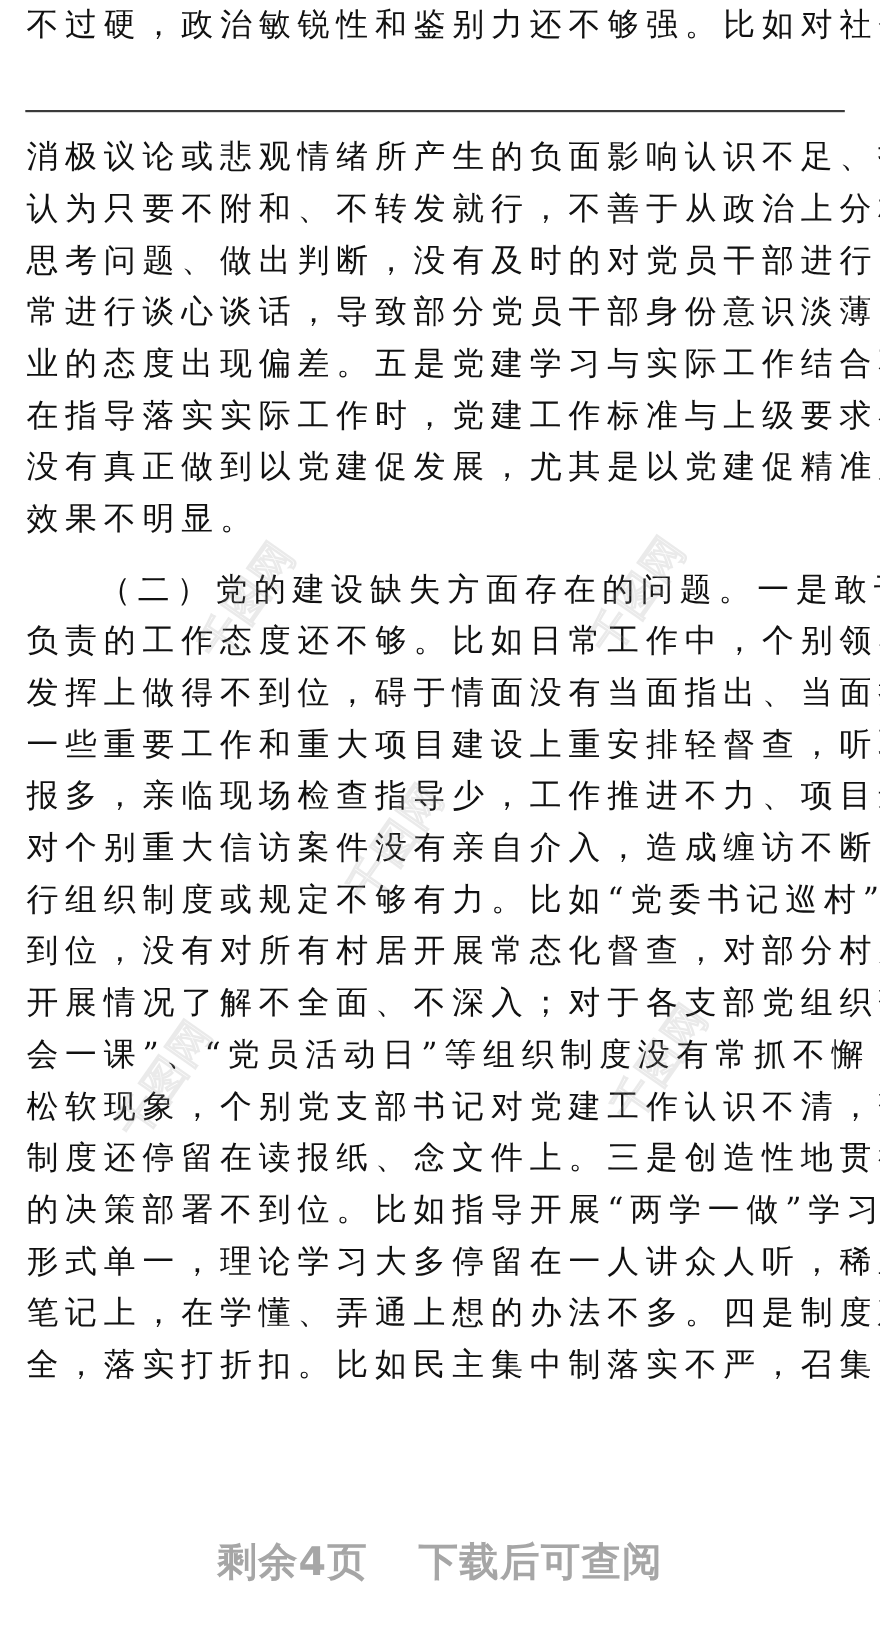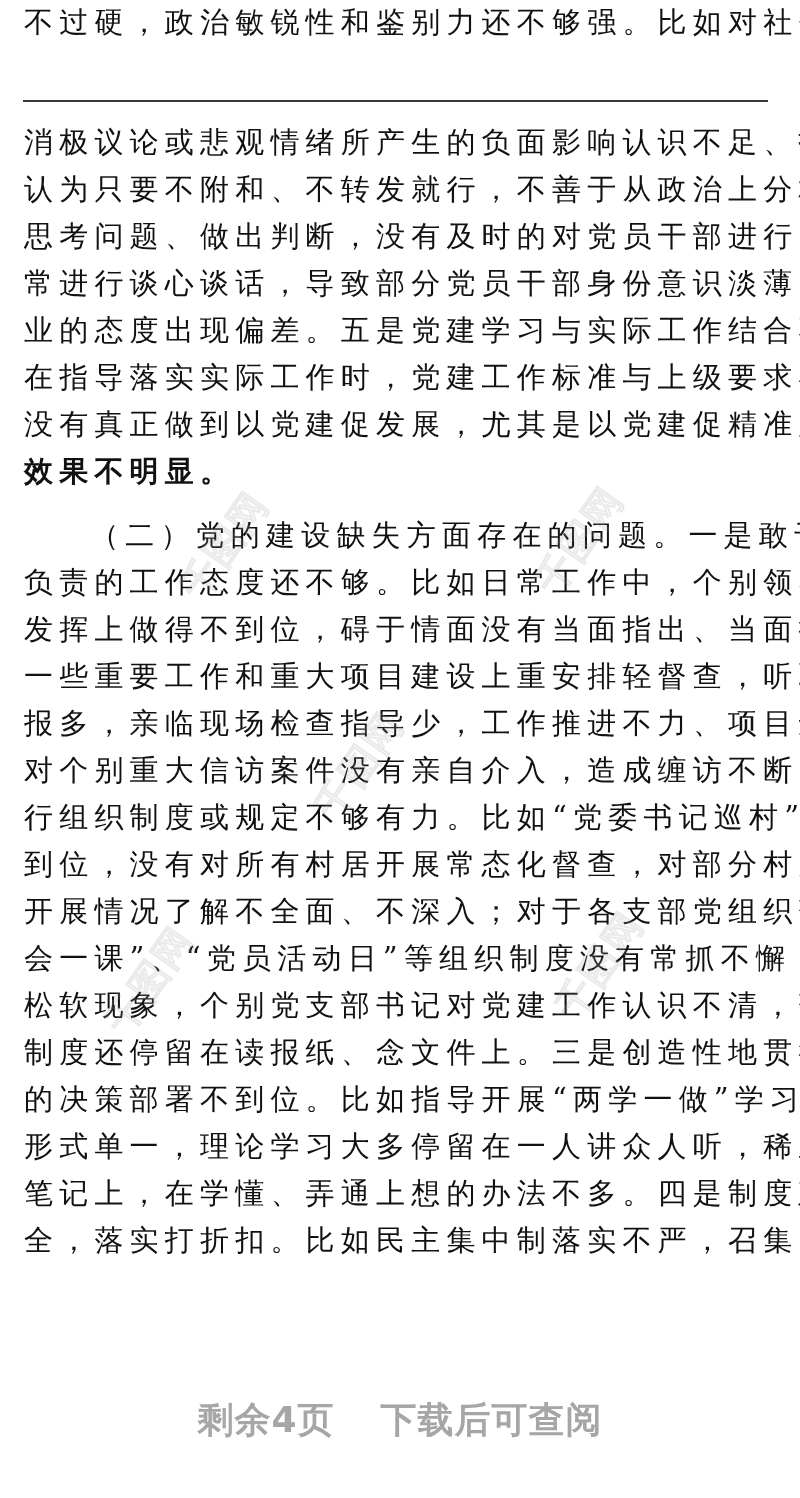--- a/index.html
+++ b/index.html
@@ -79,21 +79,21 @@
 
   <div class="divider"></div>
 
   <div class="line" style="top:122px;">消极议论或悲观情绪所产生的负面影响认识不足、抵制不力，</div>
   <div class="line" style="top:169px;">认为只要不附和、不转发就行，不善于从政治上分析情况、</div>
   <div class="line" style="top:216px;">思考问题、做出判断，没有及时的对党员干部进行引导，正</div>
   <div class="line" style="top:263px;">常进行谈心谈话，导致部分党员干部身份意识淡薄，干事创</div>
   <div class="line" style="top:310px;">业的态度出现偏差。五是党建学习与实际工作结合不紧密。</div>
   <div class="line" style="top:357px;">在指导落实实际工作时，党建工作标准与上级要求存在差距，</div>
   <div class="line" style="top:404px;">没有真正做到以党建促发展，尤其是以党建促精准脱贫工作</div>
-  <div class="line last" style="top:451px;font-weight:bold;">效果不明显。</div>
+  <div class="line last" style="top:451px;">效果不明显。</div>
 
   <div class="line indent" style="top:515px;">（二）党的建设缺失方面存在的问题。一是敢于碰硬、</div>
   <div class="line" style="top:562px;">负责的工作态度还不够。比如日常工作中，个别领导在作用</div>
   <div class="line" style="top:609px;">发挥上做得不到位，碍于情面没有当面指出、当面批评；在</div>
   <div class="line" style="top:656px;">一些重要工作和重大项目建设上重安排轻督查，听取工作汇</div>
   <div class="line" style="top:703px;">报多，亲临现场检查指导少，工作推进不力、项目进展缓慢；</div>
   <div class="line" style="top:750px;">对个别重大信访案件没有亲自介入，造成缠访不断。二是执</div>
   <div class="line" style="top:797px;">行组织制度或规定不够有力。比如“党委书记巡村”落实不</div>
   <div class="line" style="top:844px;">到位，没有对所有村居开展常态化督查，对部分村居的工作</div>
   <div class="line" style="top:891px;">开展情况了解不全面、不深入；对于各支部党组织落实“三</div>

